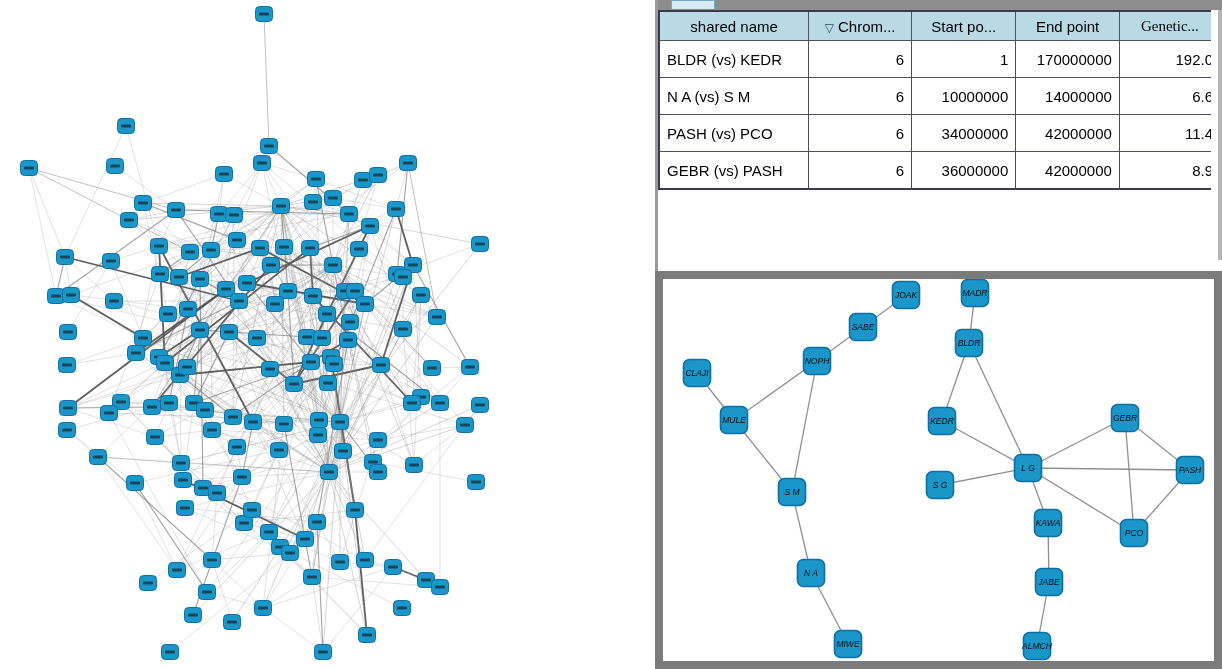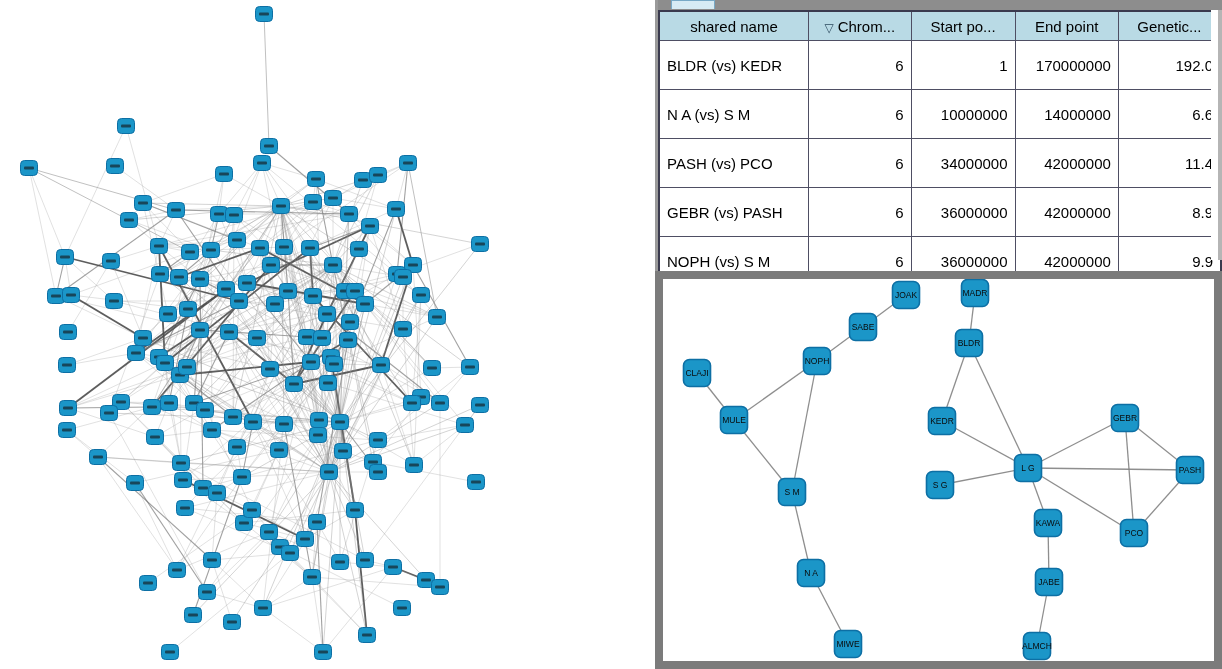--- a/index.html
+++ b/index.html
@@ -18,31 +18,31 @@
   
   #table-wrap{position:absolute;left:658px;top:10px;}
   table{border-collapse:collapse;table-layout:fixed;background:#86efac;}
   table,th,td{border:1px solid #4e4e63;}
   table{border:2px solid #3a3a4e;}
   th{
     background:#b9dae5;color:#000;font-weight:normal;font-size:15px;
     height:28px;text-align:center;padding:0 4px;overflow:hidden;white-space:nowrap;
   }
   td{
-    font-size:15px;color:#000;height:20px;padding:14px 7px;
+    font-size:15px;color:#000;height:20px;padding:8px 7px;
     overflow:hidden;white-space:nowrap;background:#fff;
   }
   td.num{text-align:right;}
   td.name{text-align:left;}
   .sort-glyph{font-size:12px;color:#2c4a5e;margin-right:4px;}
   #right-of-table{position:absolute;left:1211px;top:10px;width:11px;height:250px;background:#fff;border-right:4px solid #b5b5b5;box-sizing:border-box;}
   
   #graph-panel{
     position:absolute;left:655px;top:271px;width:567px;height:398px;
-    background:#ffffff;border:8px solid #7b7b7b;box-sizing:border-box;
+    background:#ffffff;border:8px solid #7b7b7b;box-sizing:border-box;font-style:italic;
   }
   #graph-panel svg{display:block;}
   svg text{font-family:"Liberation Sans", sans-serif;}
 </style>
 </head>
 <body>
 
 <div id="left-panel">
   <svg id="left-svg" width="655" height="669" viewBox="0 0 655 669">
       <g>
@@ -915,21 +915,21 @@
 <div id="corner-fragment"></div>
 
 <div id="table-wrap">
   <table>
     <thead>
         <tr id="head-row">
           <th style="width: 145px;">shared name</th>
           <th style="width: 100px;"><span class="sort-glyph">▽</span>Chrom...</th>
           <th style="width: 101px;">Start po...</th>
           <th style="width: 98px;">End point</th>
-          <th style="width: 101px;">Genetic...</th>
+          <th style="width: 101px; font-family: Liberation Serif, serif;">Genetic...</th>
         </tr>
       </thead>
     <tbody id="body-rows">
         <tr>
           <td class="name">BLDR (vs) KEDR</td>
           <td class="num">6</td>
           <td class="num">1</td>
           <td class="num">170000000</td>
           <td class="num">192.0</td>
         </tr>
@@ -946,27 +946,20 @@
           <td class="num">34000000</td>
           <td class="num">42000000</td>
           <td class="num">11.4</td>
         </tr>
         <tr>
           <td class="name">GEBR (vs) PASH</td>
           <td class="num">6</td>
           <td class="num">36000000</td>
           <td class="num">42000000</td>
           <td class="num">8.9</td>
-        </tr>
-        <tr>
-          <td class="name">NOPH (vs) S M</td>
-          <td class="num">6</td>
-          <td class="num">36000000</td>
-          <td class="num">42000000</td>
-          <td class="num">9.9</td>
         </tr>
       </tbody>
   </table>
 </div>
 <div id="right-of-table"></div>
 
 <div id="graph-panel">
   <svg id="graph-svg" width="551" height="382" viewBox="0 0 551 382">
       <g>
         <line x1="243" y1="16" x2="200" y2="48" stroke="#828282" stroke-width="1.3" stroke-opacity="0.9"></line>

